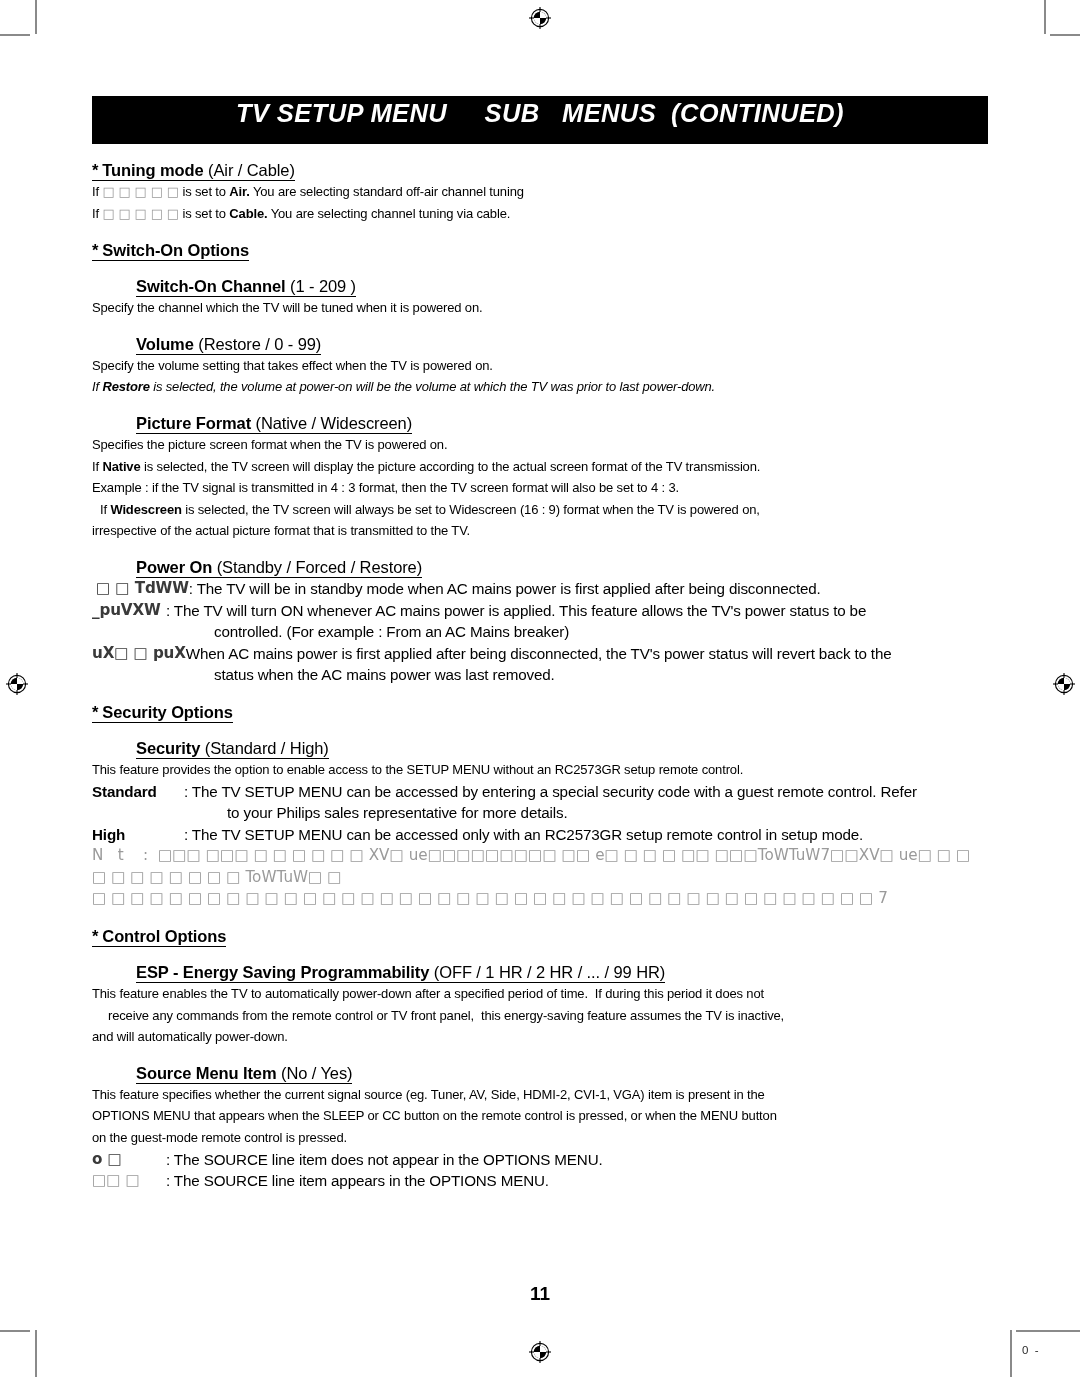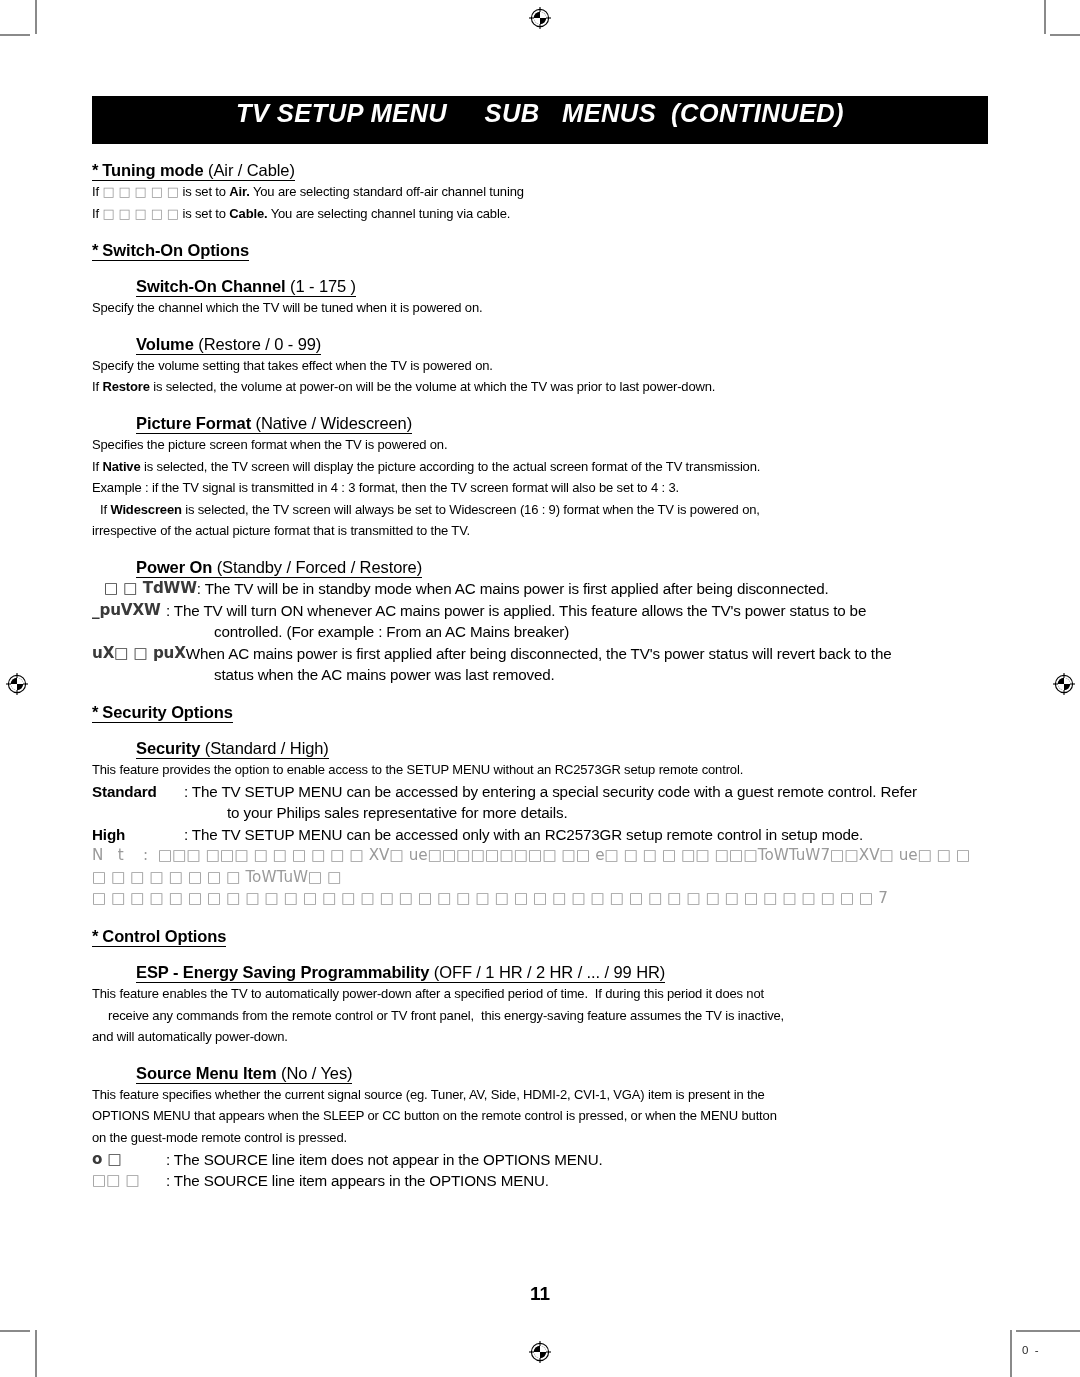--- a/index.html
+++ b/index.html
@@ -220,46 +220,46 @@
     <div class="sec-head"><span class="star">*</span><span>Tuning mode</span> <span class="reg">(Air / Cable)</span></div>
     <div class="body-line" style="margin-left:0;"><span>If </span><span class="garble-dim">□ □ □ □ □</span><span> is set to </span><b>Air.</b><span> You are selecting standard off-air channel tuning</span></div>
     <div class="body-line" style="margin-left:0;"><span>If </span><span class="garble-dim">□ □ □ □ □</span><span> is set to </span><b>Cable.</b><span> You are selecting channel tuning via cable.</span></div>
   </div>
 
   <div>
     <div class="sec-head"><span class="star">*</span><span>Switch-On Options</span></div>
 
     
     <div>
-      <div class="sub-head"><span>Switch-On Channel</span> <span class="reg">(1 - 175 )</span></div>
+      <div class="sub-head"><span>Switch-On Channel</span> <span class="reg">(1 - 209 )</span></div>
       <div class="body-line" style="margin-left:0;">Specify the channel which the TV will be tuned when it is powered on.</div>
     </div>
 
     
     <div>
       <div class="sub-head"><span>Volume</span> <span class="reg">(Restore / 0 - 99)</span></div>
       <div class="body-line" style="margin-left:0;">Specify the volume setting that takes effect when the TV is powered on.</div>
-      <div class="body-line" style="margin-left:0;"><span>If </span><b>Restore</b><span> is selected, the volume at power-on will be the volume at which the TV was prior to last power-down.</span></div>
+      <div class="body-line" style="margin-left:0;font-style:italic;"><span>If </span><b>Restore</b><span> is selected, the volume at power-on will be the volume at which the TV was prior to last power-down.</span></div>
     </div>
 
     
     <div>
       <div class="sub-head"><span>Picture Format</span> <span class="reg">(Native / Widescreen)</span></div>
       <div class="body-line" style="margin-left:0;">Specifies the picture screen format when the TV is powered on.</div>
       <div class="body-line" style="margin-left:0;"><span>If </span><b>Native</b><span> is selected, the TV screen will display the picture according to the actual screen format of the TV transmission.</span></div>
       <div class="body-line" style="margin-left:0;">Example : if the TV signal is transmitted in 4 : 3 format, then the TV screen format will also be set to 4 : 3.</div>
       <div class="body-line" style="margin-left:8px;"><span>If </span><b>Widescreen</b><span> is selected, the TV screen will always be set to Widescreen (16 : 9) format when the TV is powered on,</span></div>
       <div class="body-line" style="margin-left:0;">irrespective of the actual picture format that is transmitted to the TV.</div>
     </div>
 
     
     <div>
       <div class="sub-head"><span>Power On</span> <span class="reg">(Standby / Forced / Restore)</span></div>
 
-      <div class="def-row" style="margin-left:12px;">
+      <div class="def-row" style="margin-left:4px;">
         <span class="lbl narrow garble">□ □ TdWW</span>
         <span class="txt">: The TV will be in standby mode when AC mains power is first applied after being disconnected.</span>
       </div>
 
       <div class="def-row" style="margin-left:0;">
         <span class="lbl narrow garble">_puVXW</span>
         <span class="txt">: The TV will turn ON whenever AC mains power is applied.  This feature allows the TV's power status to be</span>
       </div>
       <div class="def-cont" style="margin-left:122px;">controlled. (For example : From an AC Mains breaker)</div>
 

